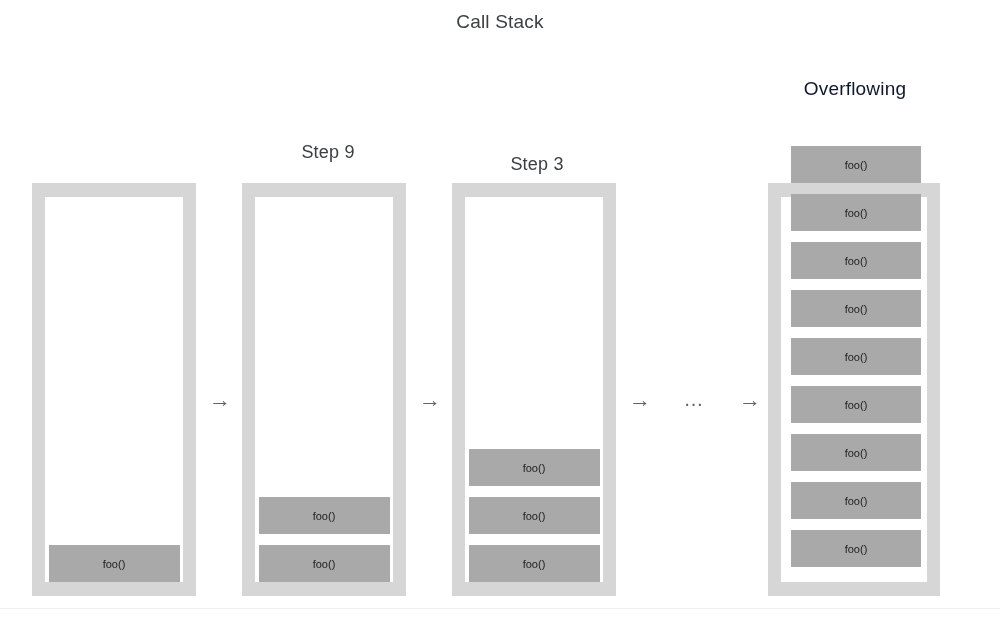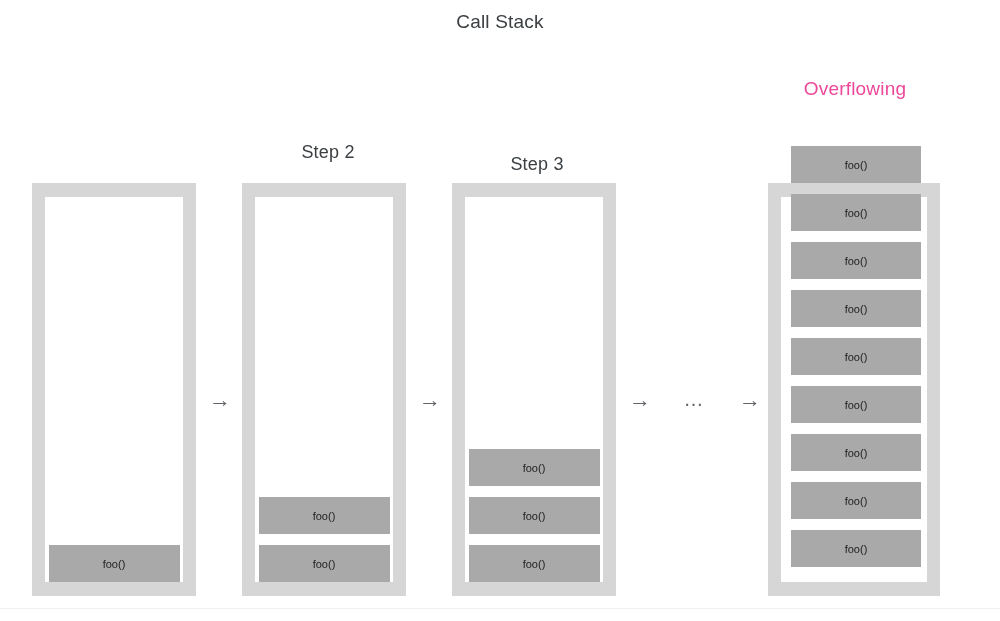--- a/index.html
+++ b/index.html
@@ -32,21 +32,21 @@
     color: #3c4043;
     letter-spacing: 0.2px;
   }
   .overflow-title {
     position: absolute;
     top: 78px;
     left: 760px;
     width: 190px;
     text-align: center;
     font-size: 19px;
-    color: #ec4899;
+    color: #0f172a;
     letter-spacing: 0.2px;
   }
   .step-label {
     position: absolute;
     top: 142px;
     width: 160px;
     text-align: center;
     font-size: 18px;
     color: #3c4043;
     letter-spacing: 0.2px;
@@ -156,21 +156,21 @@
 </style>
 </head>
 <body>
 
 <div id="canvas">
 
   <div class="diagram-title">Call Stack</div>
 
   <div class="overflow-title">Overflowing</div>
 
-  <div class="step-label s2">Step 2</div>
+  <div class="step-label s2">Step 9</div>
   <div class="step-label s3">Step 3</div>
 
   <div class="stack-container c1">
     <div class="stack-inner">
       <div class="frame">foo()</div>
     </div>
   </div>
 
   <div class="arrow a1">→</div>
 

